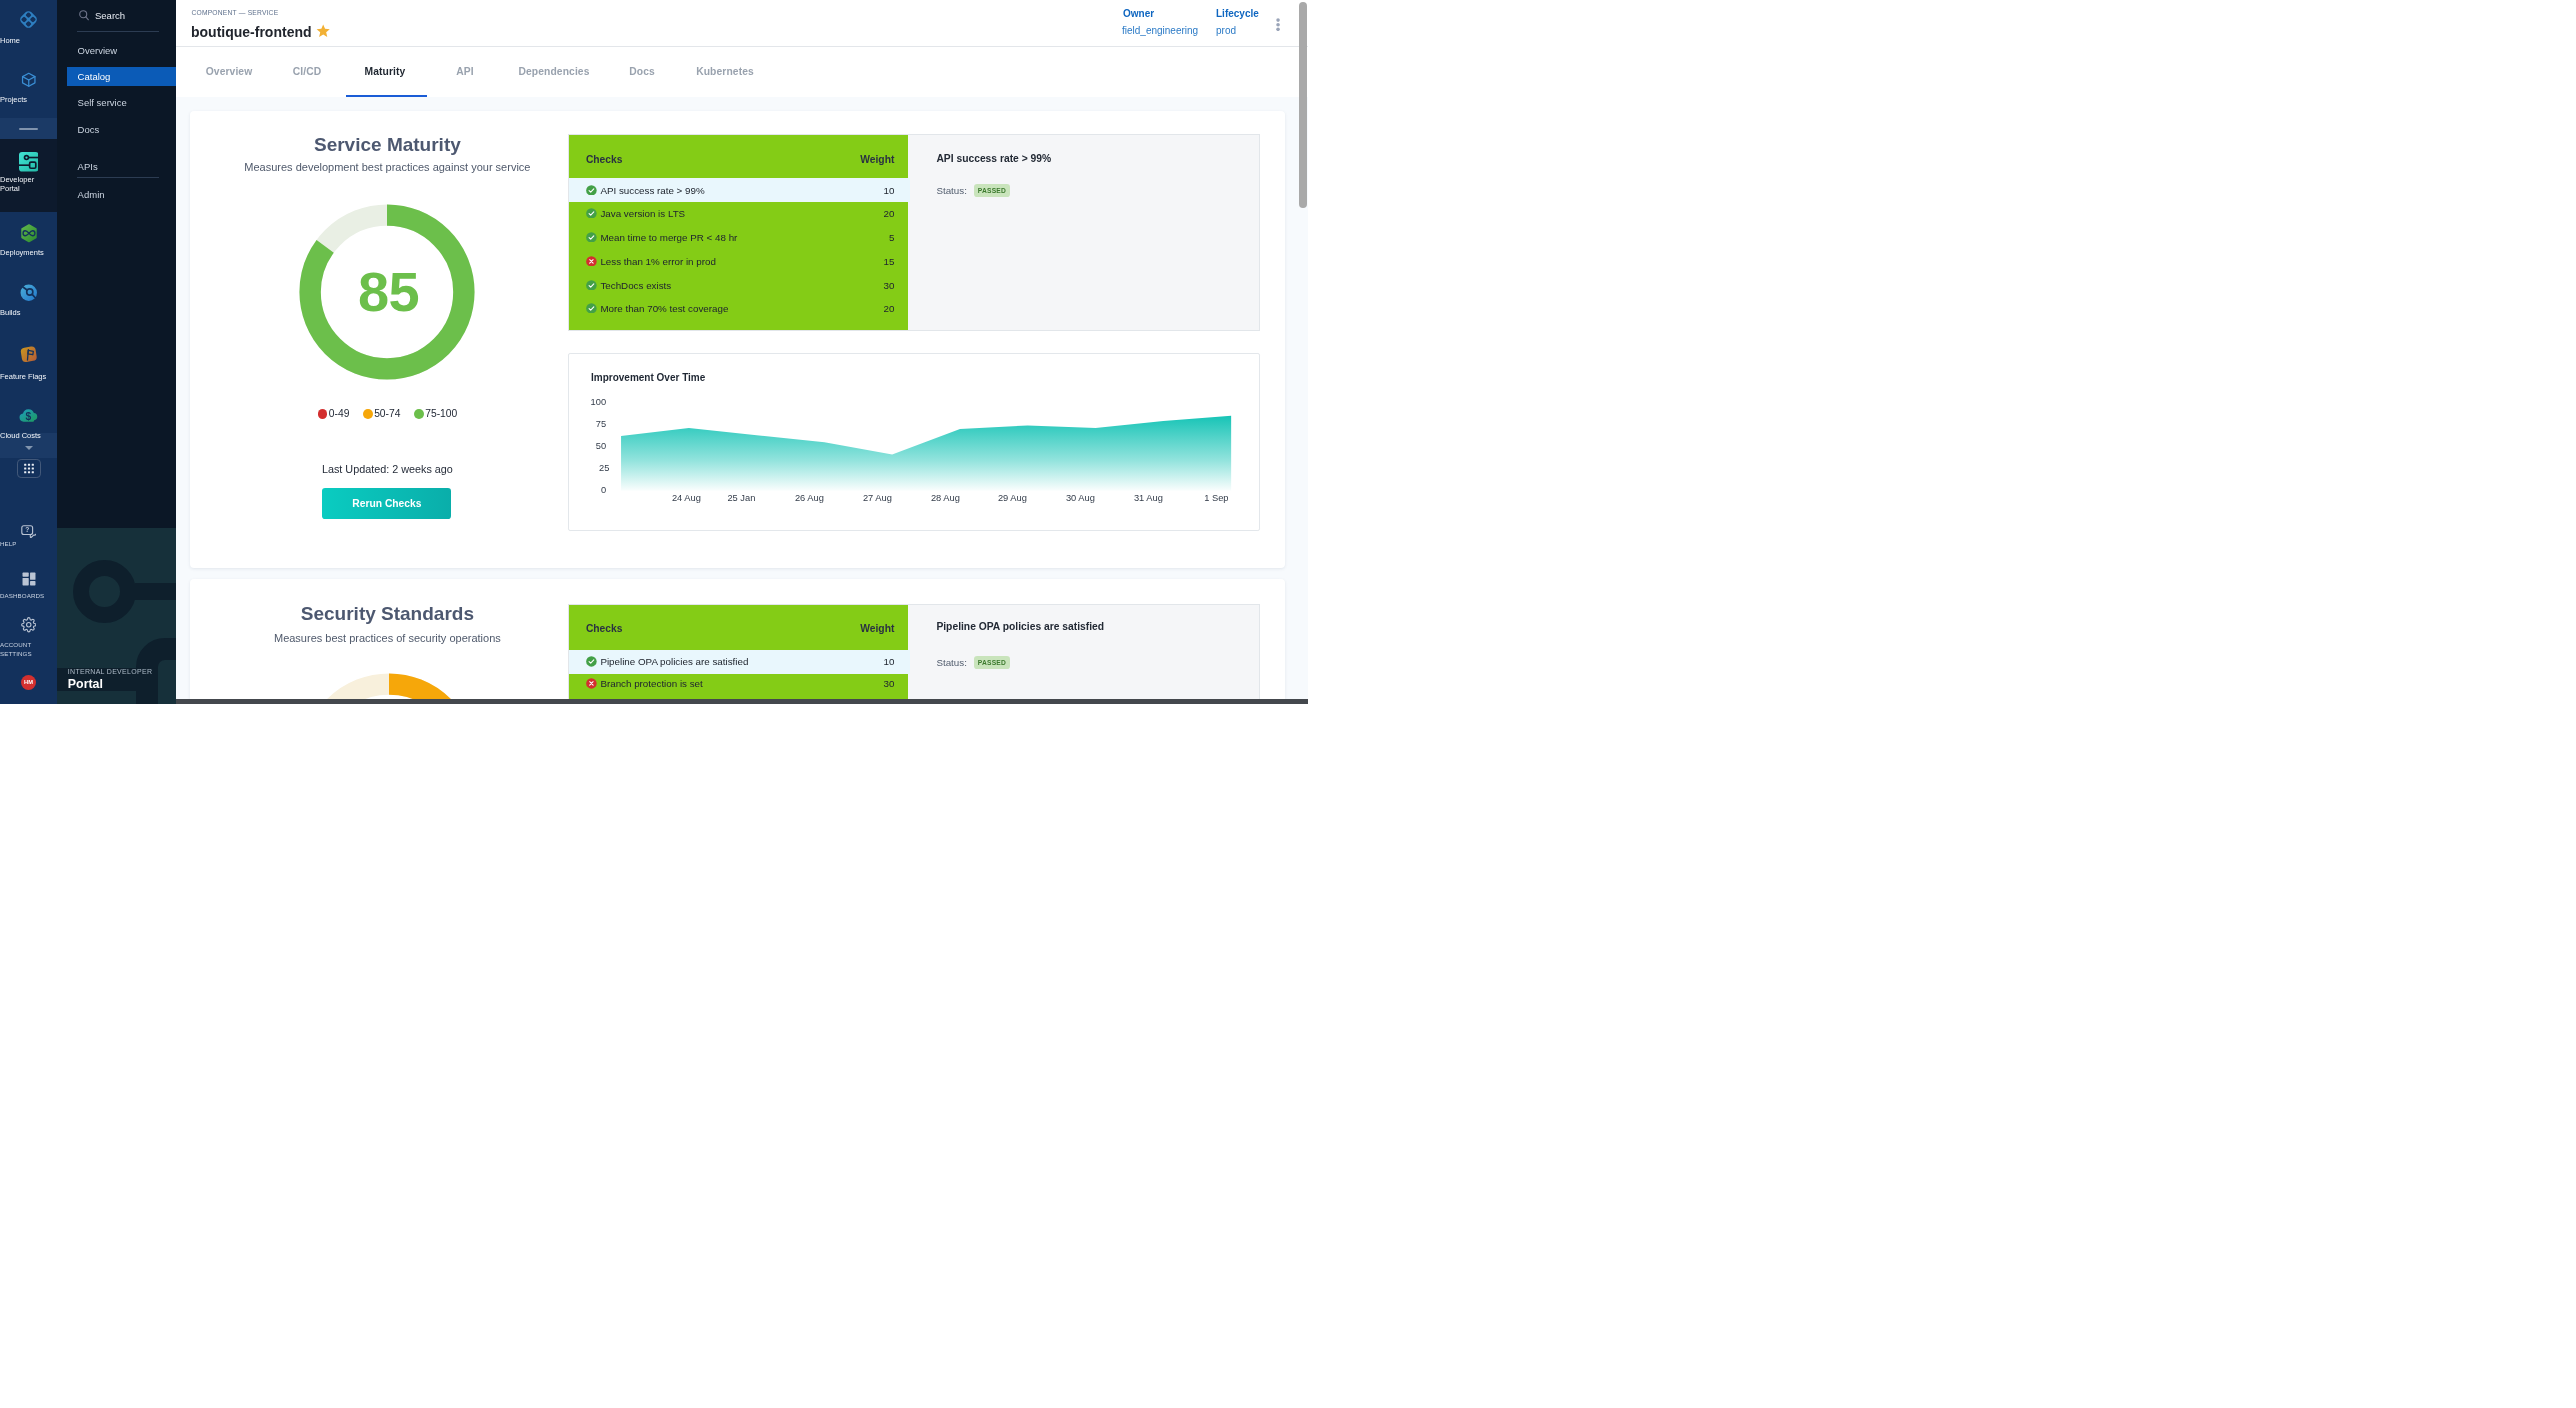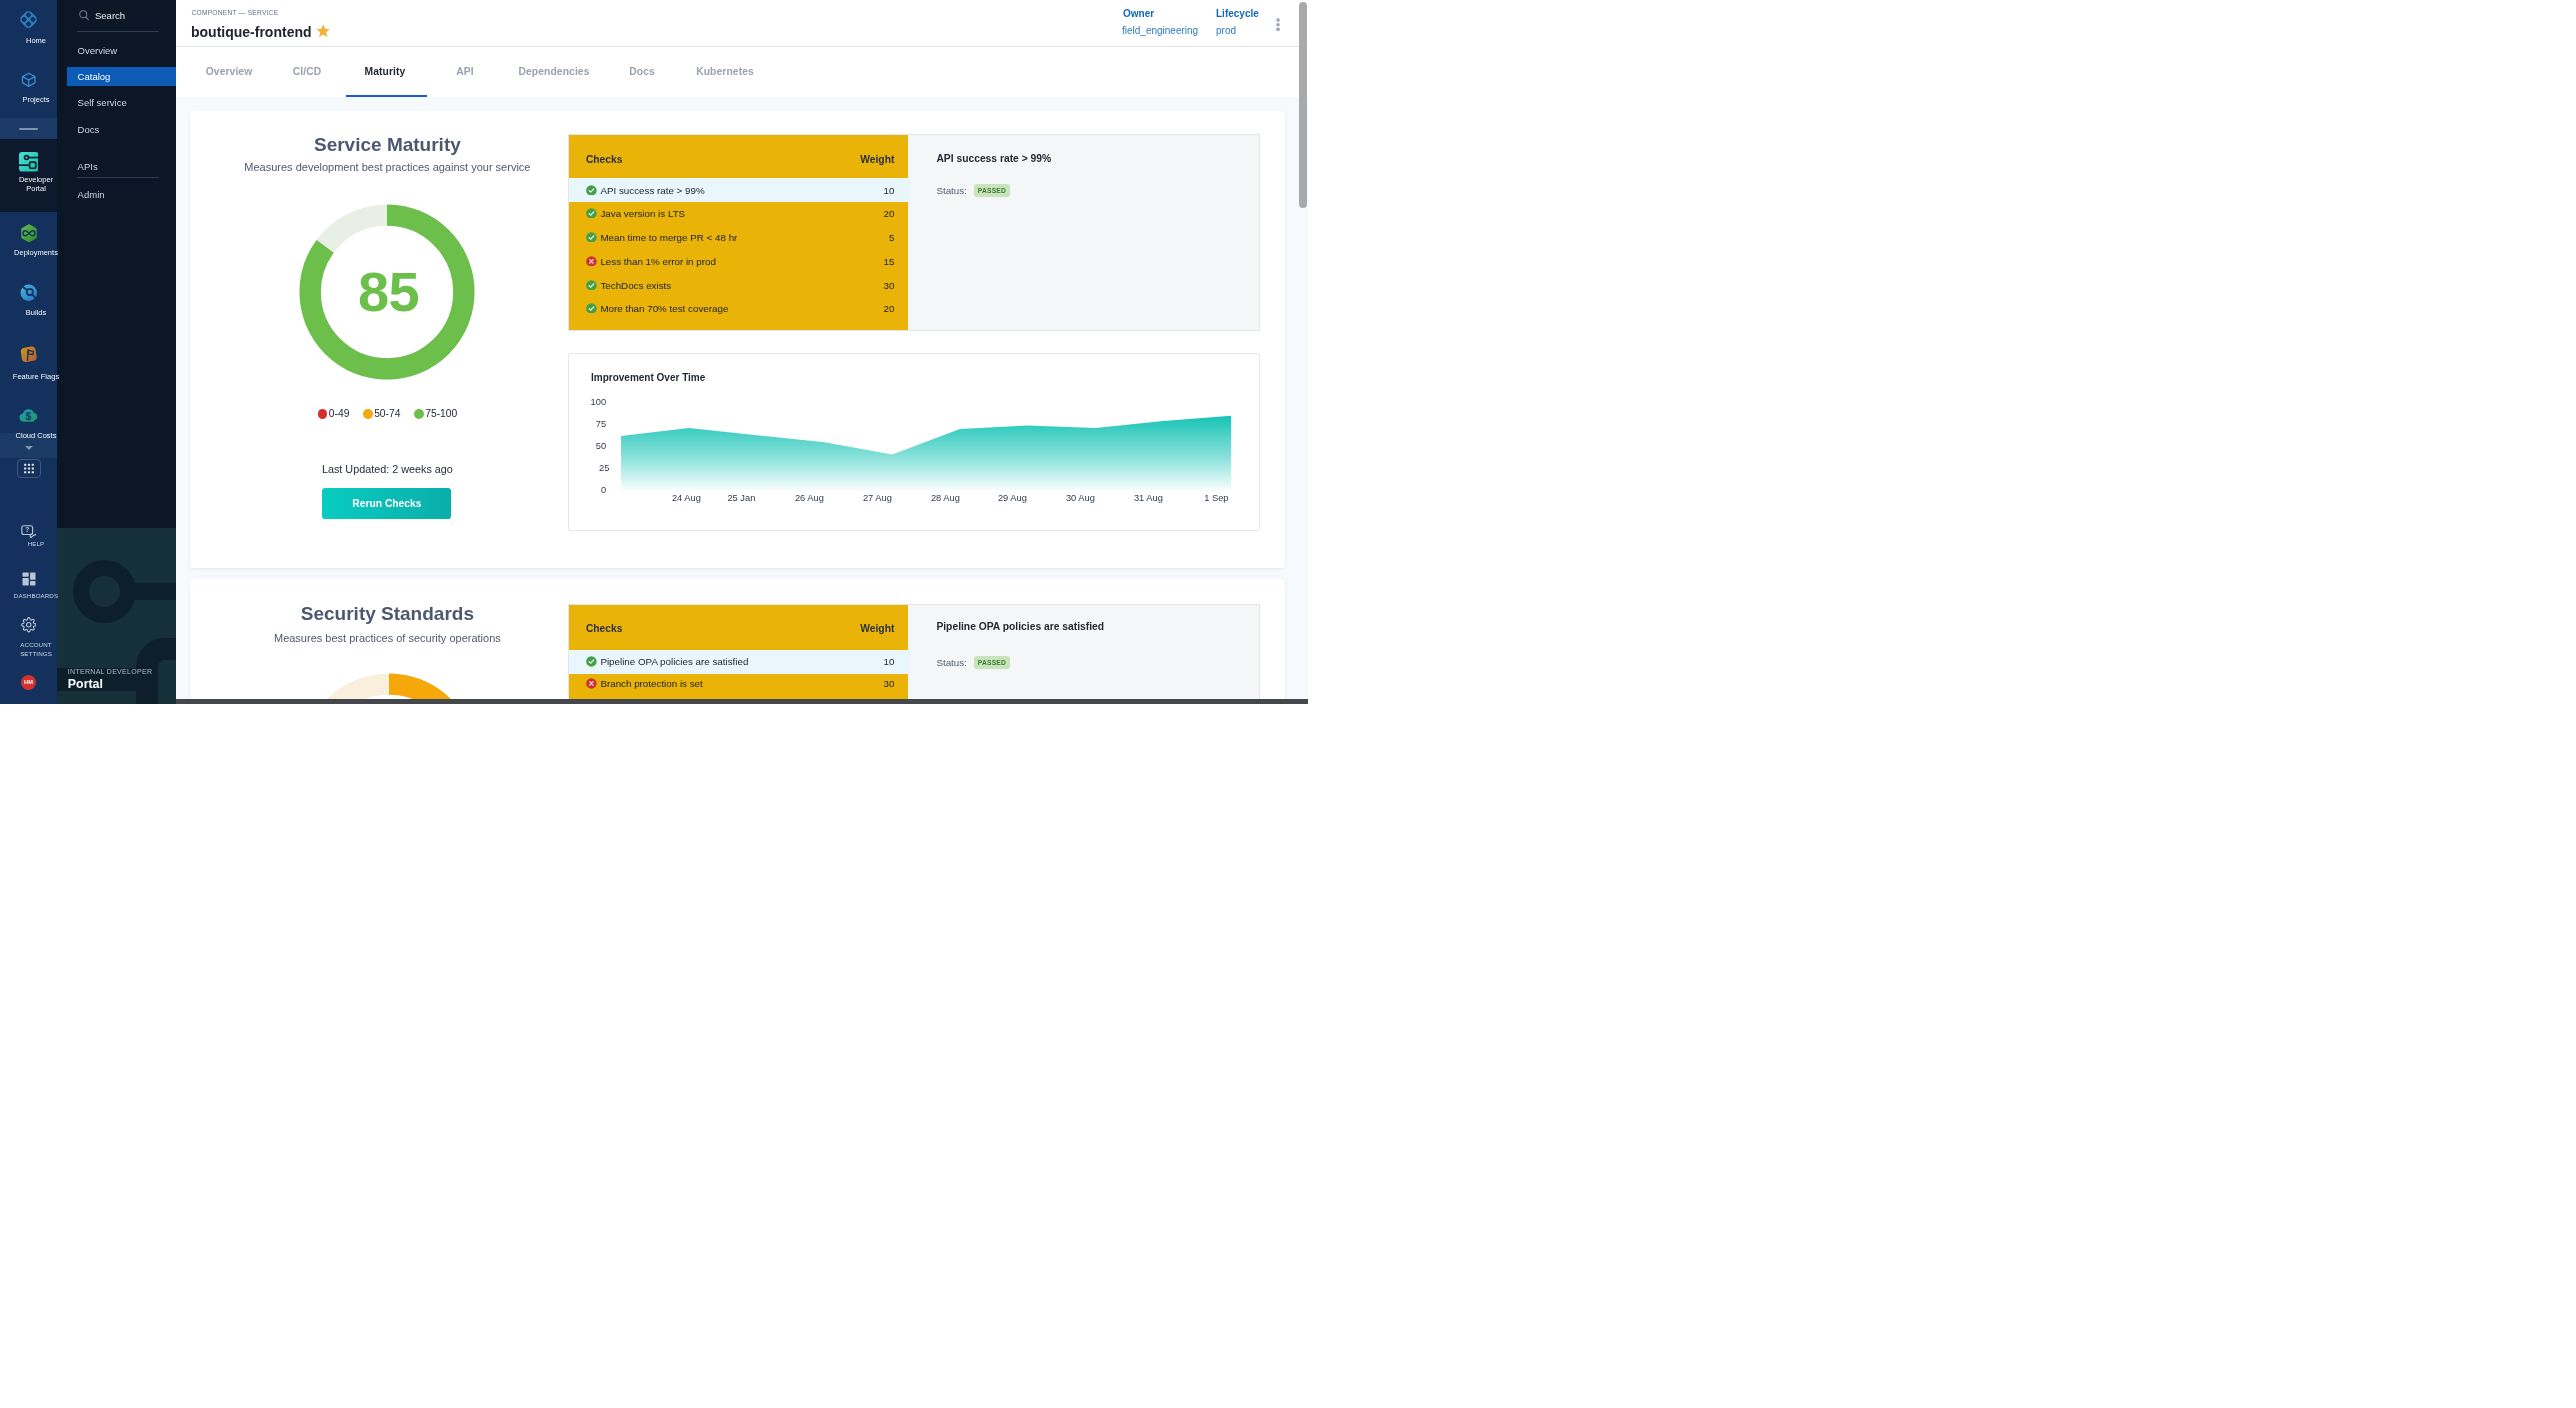--- a/index.html
+++ b/index.html
@@ -6,21 +6,21 @@
 html,body { width:1308px; height:704px; overflow:hidden; font-family:"Liberation Sans",sans-serif; background:#ffffff; }
 #app { position:relative; width:1308px; height:704px; overflow:hidden; }
 .a { position:absolute; }
 
 
 #lnav { position:absolute; left:0; top:0; width:57px; height:704px; background:#13315c; z-index:5; }
 #lnav .sep1 { position:absolute; left:0; top:118px; width:57px; height:20.6px; background:#1b3a66; }
 #lnav .dash { position:absolute; left:19px; top:128px; width:18.5px; height:2.1px; border-radius:1px; background:#8093ad; }
 #lnav .darkmod { position:absolute; left:0; top:139px; width:57px; height:73px; background:#0d1a2d; }
 #lnav .sep2 { position:absolute; left:0; top:433px; width:57px; height:25px; background:#1b3a66; }
-.lbl { position:absolute; left:11px; width:50px; text-align:center; color:#f4f7fb; font-size:7.5px; line-height:9.3px; }
+.lbl { position:absolute; left:0; width:50px; text-align:left; color:#f4f7fb; font-size:7.5px; line-height:9.3px; }
 .lbl.dim { color:#c9d3e2; font-size:6.2px; letter-spacing:0.1px; }
 .icw { position:absolute; left:0; width:57px; text-align:center; }
 .tri { position:absolute; left:25px; top:446px; width:0; height:0; border-left:4.1px solid transparent; border-right:4.1px solid transparent; border-top:4.6px solid #8295ae; }
 .gridbtn { position:absolute; left:17px; top:459px; width:24px; height:18.5px; border:0.8px solid #43597a; border-radius:4.1px; }
 .hm { position:absolute; left:21px; top:675px; width:15px; height:15px; border-radius:50%; background:#d3302f; color:#fff; font-size:5.7px; font-weight:bold; text-align:center; line-height:15px; }
 
 
 #snav { position:absolute; left:57px; top:0; width:119px; height:704px; background:#0b1726; overflow:hidden; z-index:4; }
 #snav .search { position:absolute; left:20.6px; top:10.3px; color:#e8ecf3; font-size:9.5px; }
 #snav .div1 { position:absolute; left:19.6px; top:31px; width:82px; height:0.5px; background:#2c3c52; }
@@ -56,21 +56,21 @@
 
 .sm-title { position:absolute; left:0; width:394px; text-align:center; font-size:19px; line-height:21.6px; font-weight:bold; color:#4d5870; }
 .sm-sub { position:absolute; left:0; width:394px; text-align:center; font-size:11px; color:#4f596b; }
 .legend { position:absolute; left:0; width:394px; display:flex; justify-content:center; gap:13.4px; font-size:10.3px; color:#1c2330; }
 .legend .it { display:flex; align-items:center; gap:1.5px; }
 .dot { width:9.8px; height:9.8px; border-radius:50%; }
 .lastup { position:absolute; left:0; width:394px; text-align:center; font-size:10.8px; color:#252c39; }
 .rerun { position:absolute; left:132px; width:129px; height:31px; border-radius:3.1px; background:linear-gradient(90deg,#0accc1,#0aaeaa); color:#fff; font-size:10.3px; font-weight:bold; text-align:center; line-height:31px; }
 
 
-.checks { position:absolute; left:378px; width:692px; border:0.5px solid #e2e6ea; background:#eab308; overflow:hidden; }
+.checks { position:absolute; left:378px; width:692px; border:0.5px solid #e2e6ea; background:#84cc16; overflow:hidden; }
 .checks .statusbg { position:absolute; right:0; top:0; width:351px; height:100%; background:#f5f6f8; }
 .chead { position:absolute; font-size:10.3px; font-weight:bold; color:#2a3242; }
 .crow { position:absolute; left:0; width:341px; height:24px; }
 .crow.hl { background:#e9f7fd; }
 .crow .ic { position:absolute; left:17px; top:6.2px; }
 .crow .tx { position:absolute; left:31px; top:6.2px; font-size:9.8px; color:#20262f; }
 .crow .wt { position:absolute; right:16px; top:6.2px; font-size:9.8px; color:#20262f; }
 .stitle { position:absolute; font-size:10.3px; font-weight:bold; color:#232a35; }
 .srow { position:absolute; font-size:9.8px; color:#525d6e; }
 .badge { display:inline-block; margin-left:4.1px; padding:3.1px 4.1px; border-radius:3.1px; background:#c9e4bc; color:#3c7a2e; font-size:6.7px; font-weight:bold; letter-spacing:0.2px; position:relative; top:-1.5px; }

